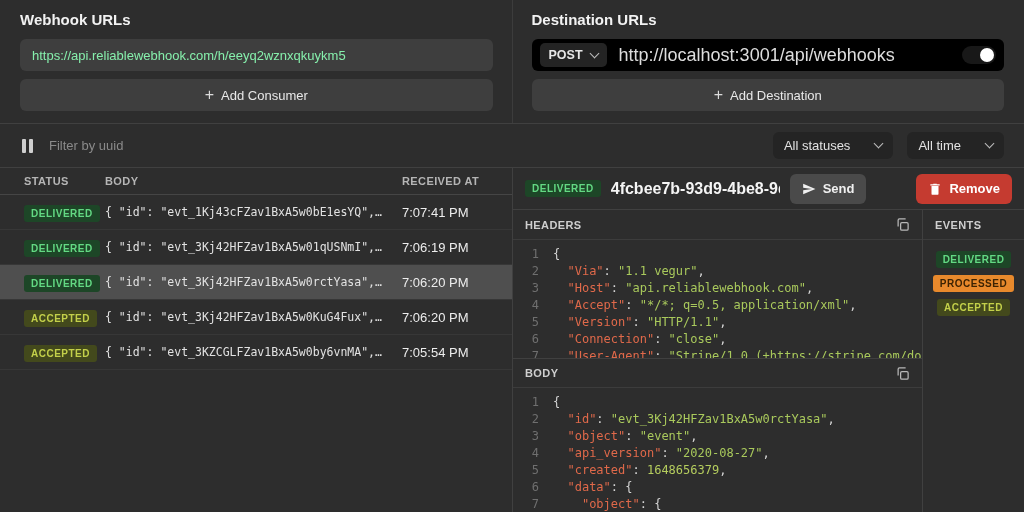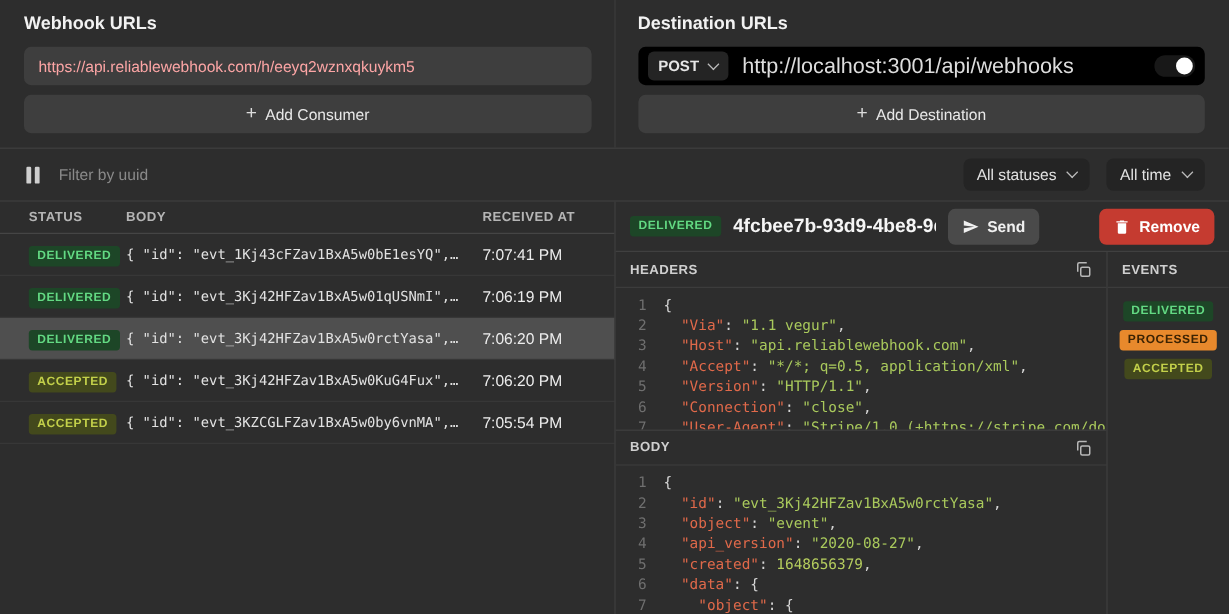--- a/index.html
+++ b/index.html
@@ -14,21 +14,21 @@
   }
 
   
   .top { display:flex; padding:10px 20px 12px; border-bottom:1px solid #404040; }
   .top-panel { flex:1; min-width:0; }
   .vdiv { width:1px; background:#3c3c3c; margin:-10px 19px -12px 19px; }
   .panel-title { font-size:15px; font-weight:bold; color:#f2f2f2; margin-bottom:10px; line-height:19px; }
   .field {
     height:32px; background:#3e3e3e; border-radius:6px;
     display:flex; align-items:center; padding:0 12px;
-    font-size:13px; color:#fca5a5; margin-bottom:8px; overflow:hidden; white-space:nowrap;
+    font-size:13px; color:#86efac; margin-bottom:8px; overflow:hidden; white-space:nowrap;
   }
   .add-btn {
     height:32px; width:100%; background:#3e3e3e; border:none; border-radius:6px;
     color:#e8e8e8; font-size:13px; font-weight:500; font-family:inherit;
     display:flex; align-items:center; justify-content:center; gap:7px; cursor:pointer;
   }
   .plus { font-size:16px; font-weight:400; color:#dcdcdc; line-height:1; }
   .dest-row {
     height:32px; background:#000000; border-radius:6px;
     display:flex; align-items:center; padding:0 8px; margin-bottom:8px;
@@ -61,21 +61,21 @@
   }
   .pause { display:flex; gap:3px; cursor:pointer; padding:2px; }
   .pause span { width:4px; height:14px; background:#cfcfcf; border-radius:1px; }
   .filter-input {
     flex:1; background:transparent; border:none; outline:none;
     color:#dddddd; font-size:13px; font-family:inherit;
   }
   .filter-input::placeholder { color:#8a8a8a; }
   .dd {
     height:27px; background:#242424; border-radius:6px;
-    display:flex; align-items:center; gap:10px; padding:0 11px;
+    display:flex; align-items:center; gap:25px; padding:0 11px;
     font-size:13px; color:#e2e2e2; cursor:pointer; flex:none;
   }
 
   
   .main { flex:1; display:flex; min-height:0; }
 
   
   .list { width:512px; flex:none; display:flex; flex-direction:column; }
   .thead {
     height:27px; flex:none; display:flex; align-items:center; padding-left:24px;

